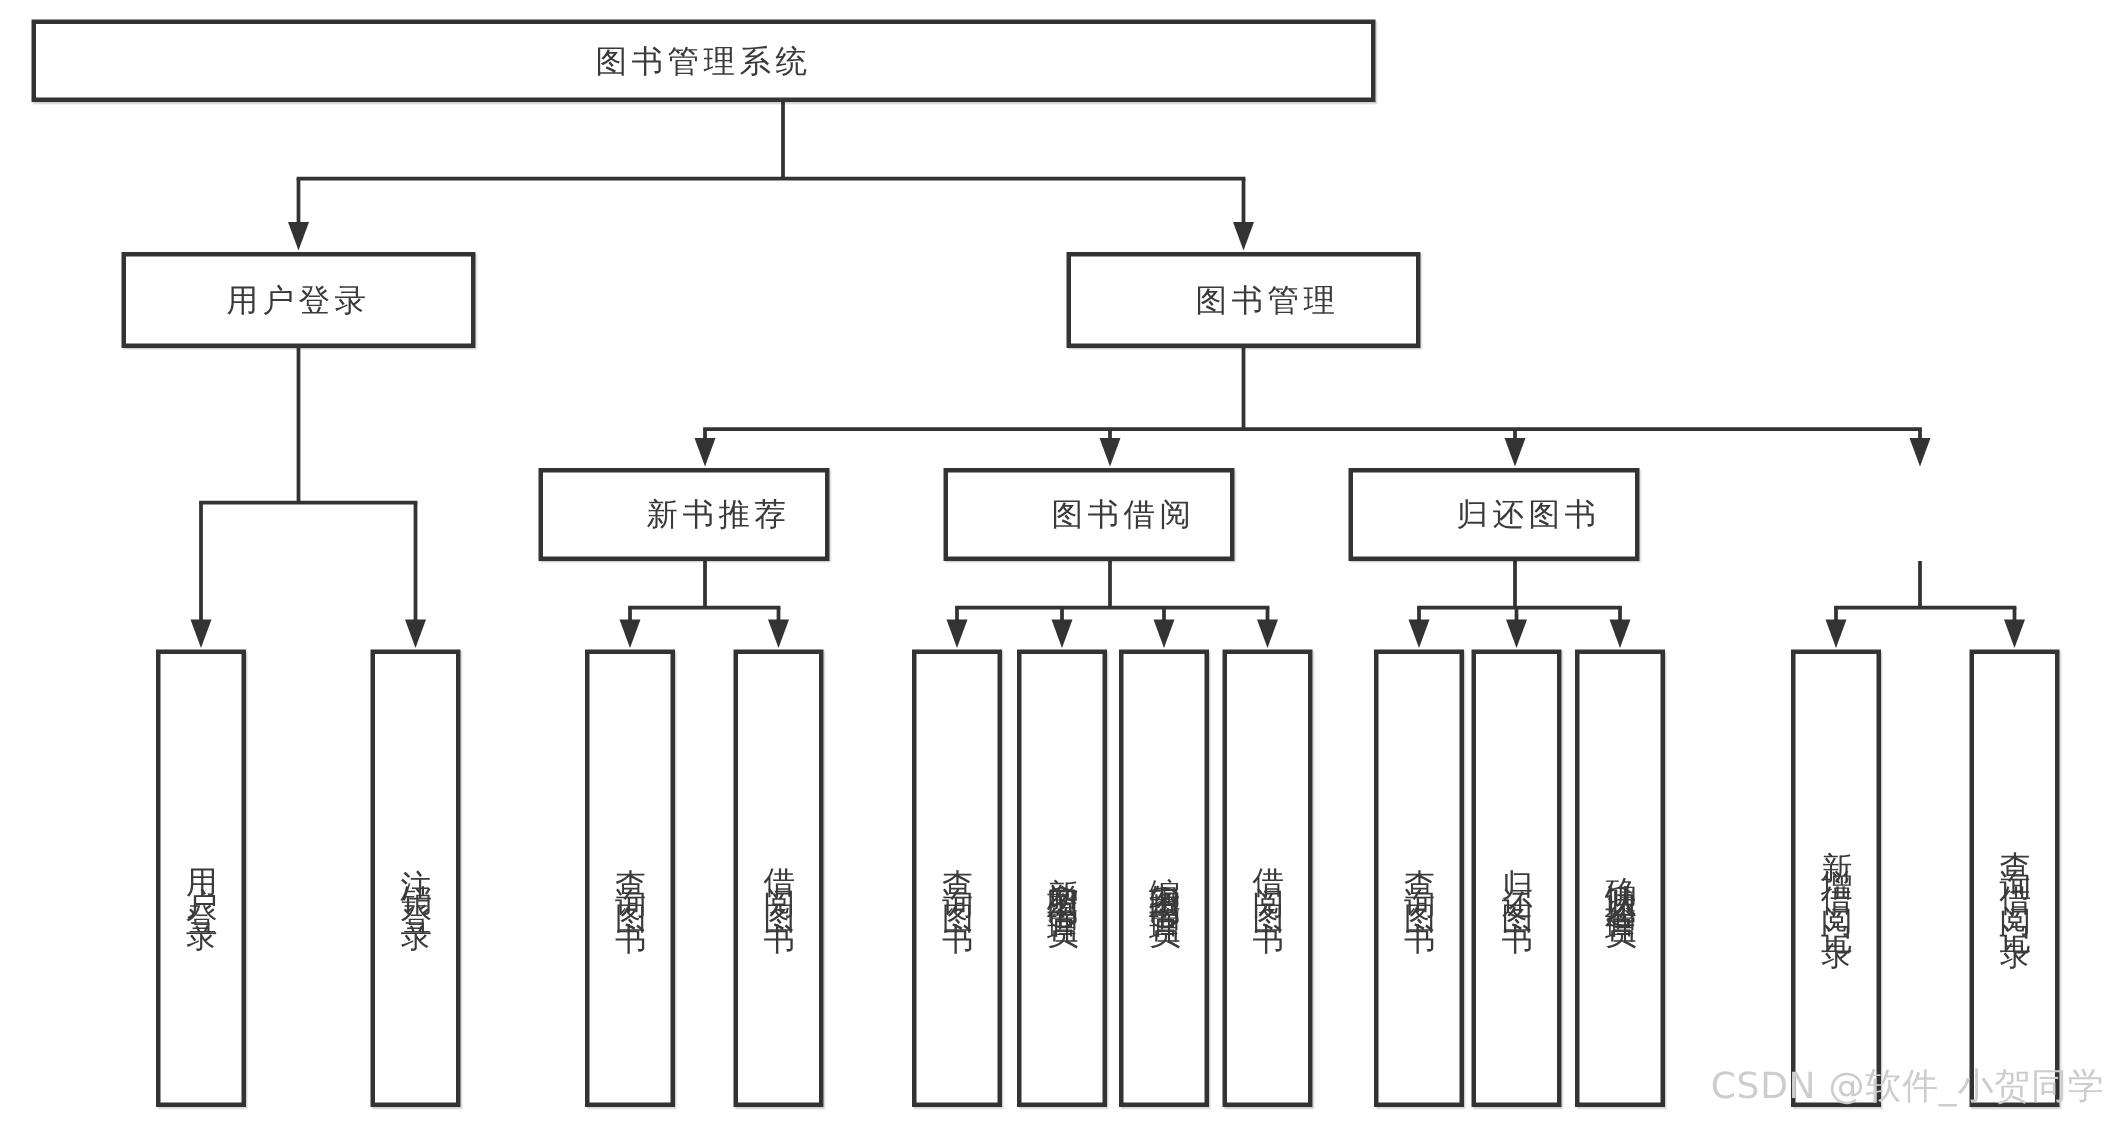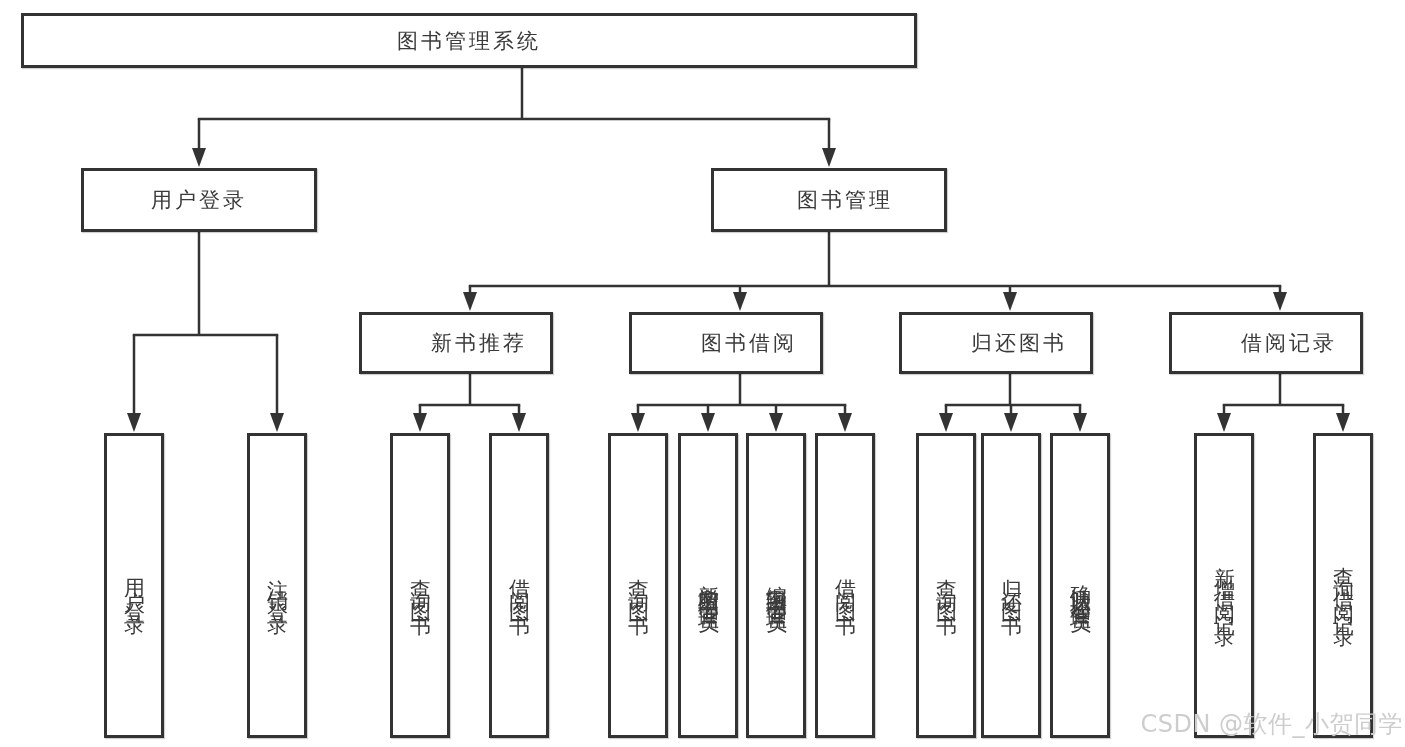--- a/index.html
+++ b/index.html
@@ -135,23 +135,20 @@
 
   <div class="node l3 l3a">
     <span class="hlabel">新书推荐</span>
   </div>
   <div class="node l3 l3b">
     <span class="hlabel">图书借阅</span>
   </div>
   <div class="node l3 l3c">
     <span class="hlabel">归还图书</span>
   </div>
-  <div class="node l3 l3d">
-    <span class="hlabel">借阅记录</span>
-  </div>
 
   <div class="node leaf" style="left:104px">
     <span class="vtext">用户登录</span>
   </div>
   <div class="node leaf" style="left:247px">
     <span class="vtext">注销登录</span>
   </div>
   <div class="node leaf" style="left:390px">
     <span class="vtext">查询图书</span>
   </div>

